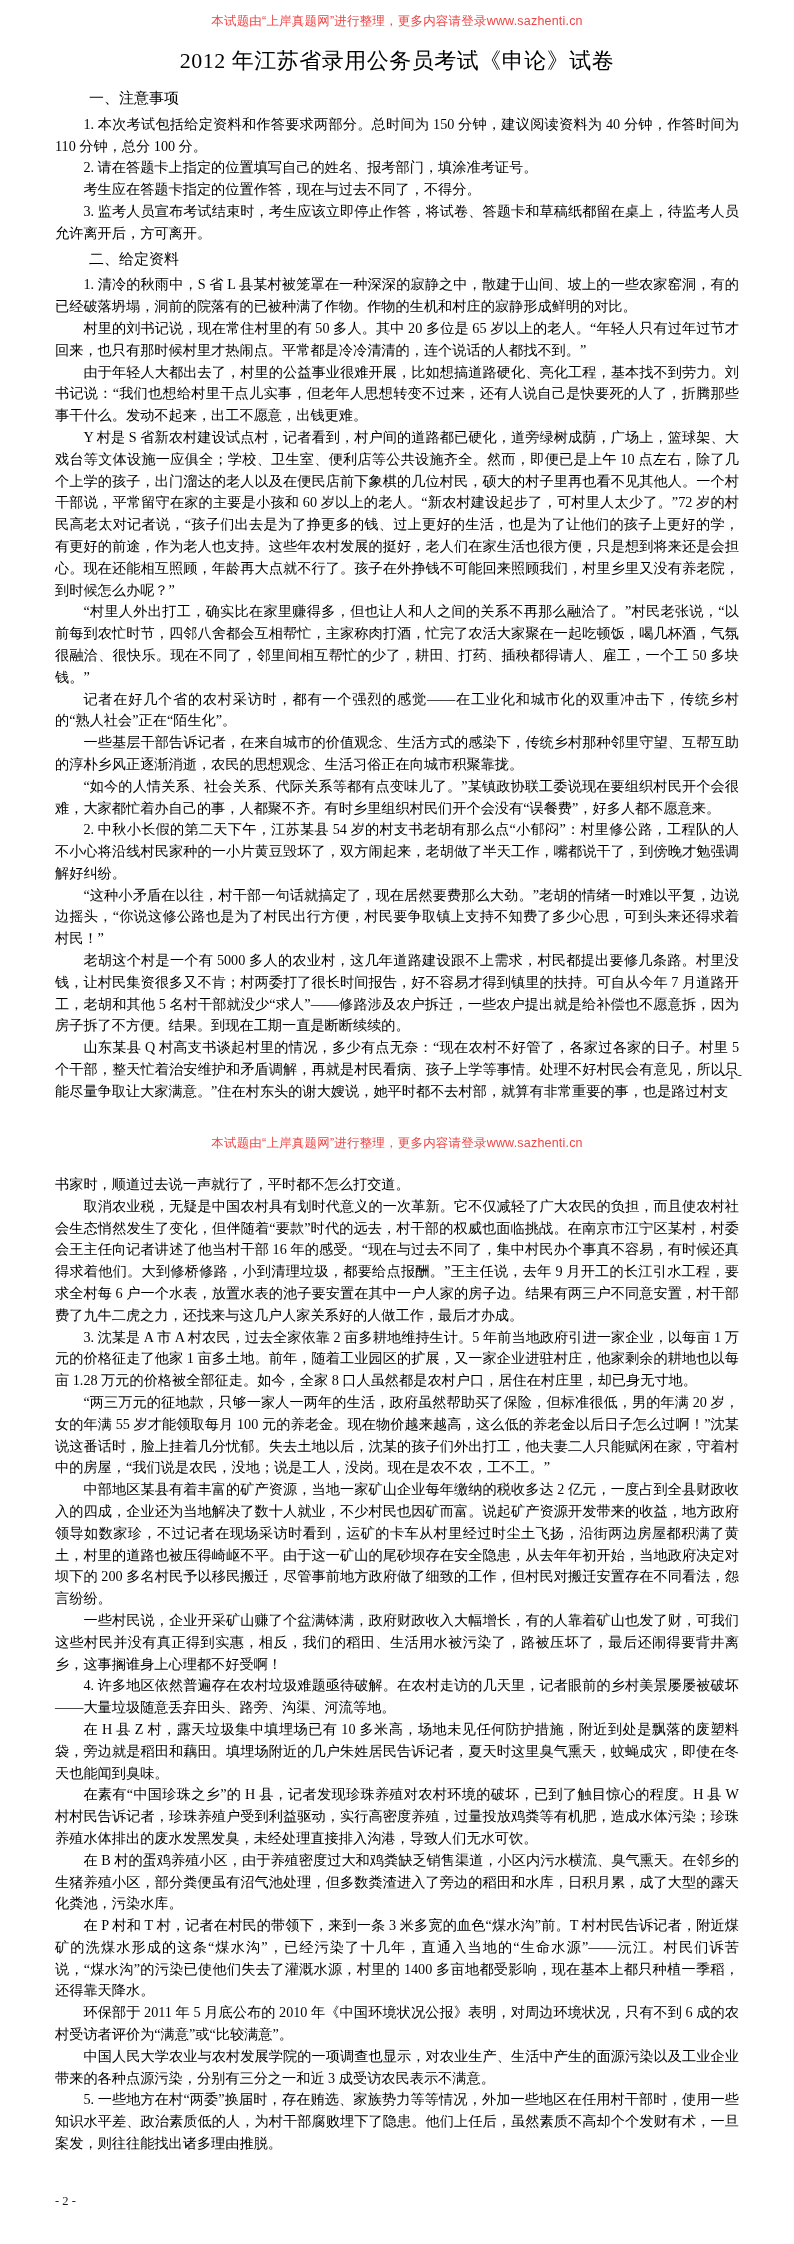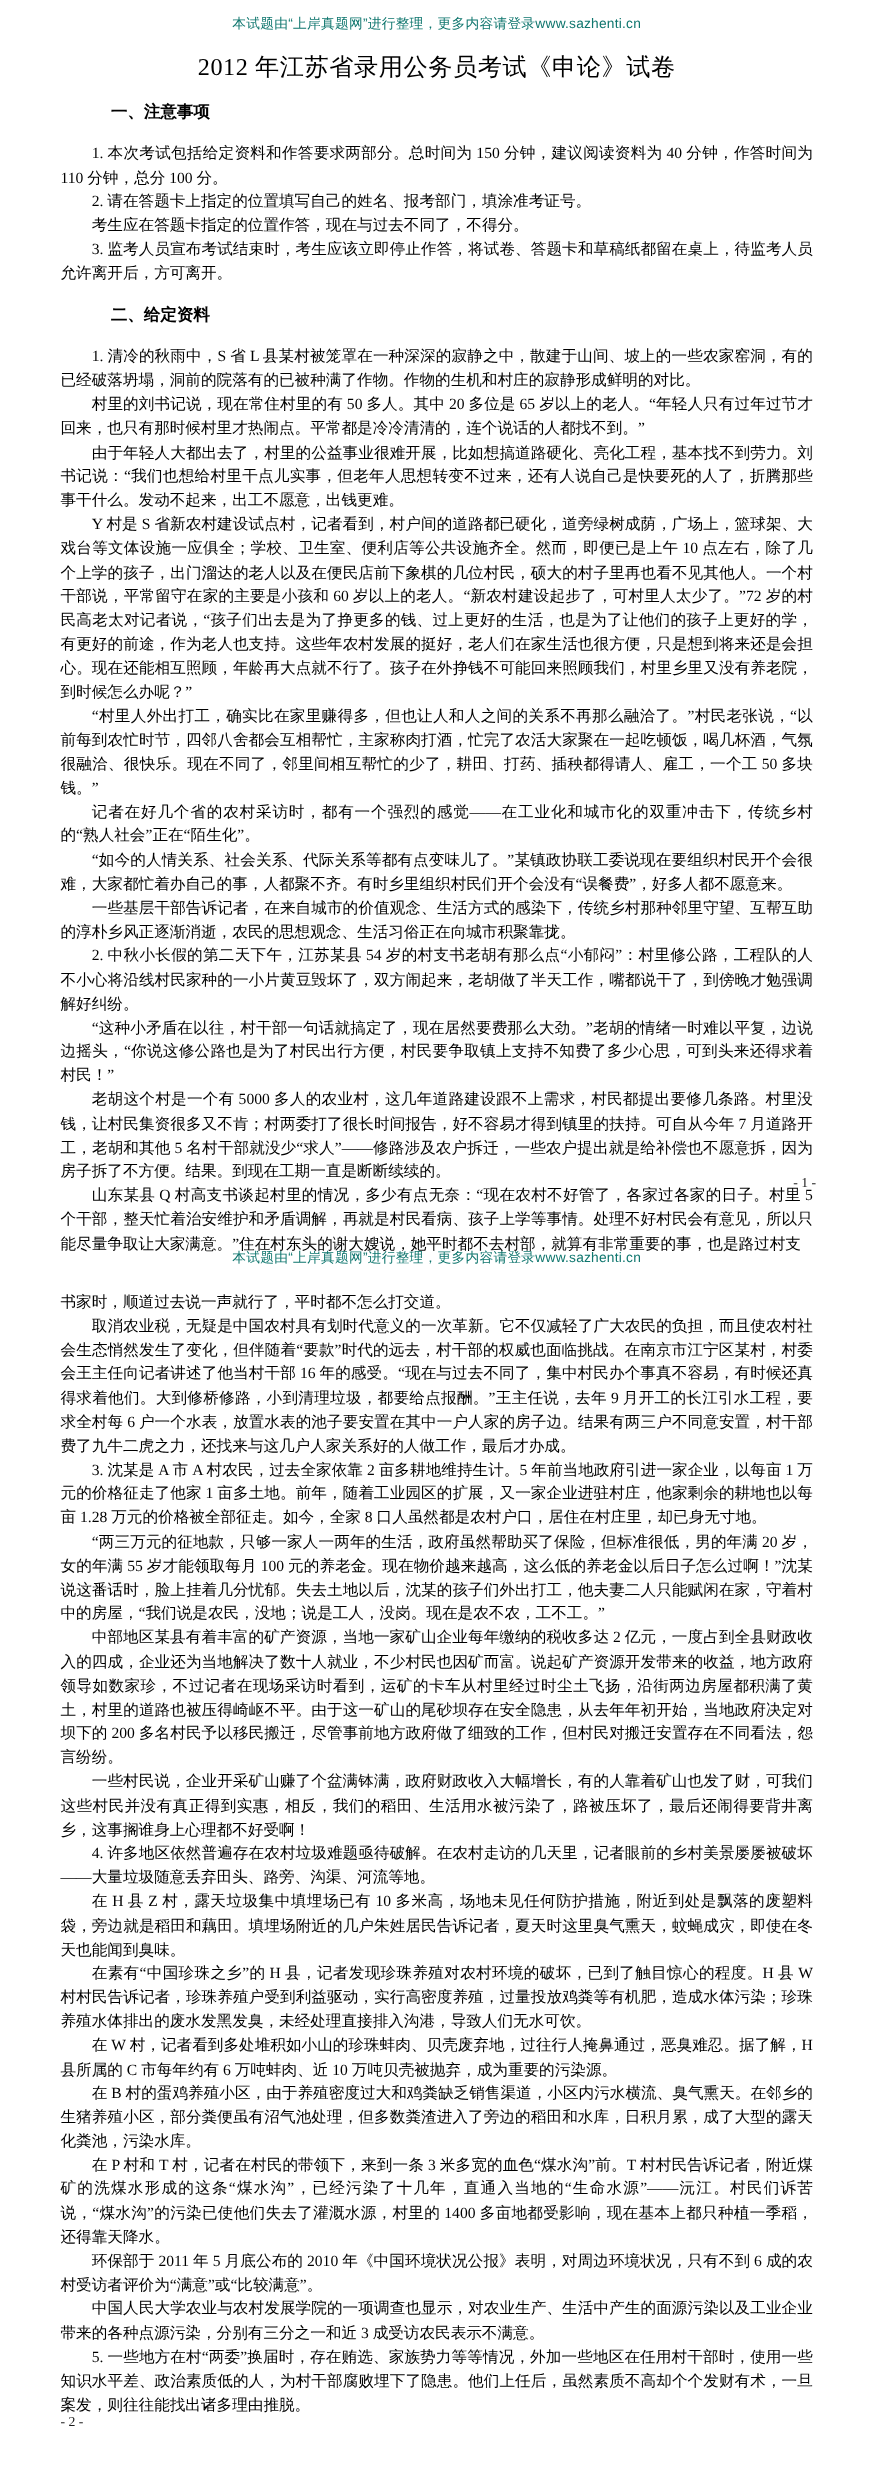--- a/index.html
+++ b/index.html
@@ -9,42 +9,42 @@
     font-family:"Liberation Serif","DejaVu Serif",serif;
   }
   .page{position:relative;width:794px;}
   .page-1{height:1108px;}
   .page-2{height:1136px;}
   .header-note{
     padding-top:13px;
     text-align:center;
     font-family:"Liberation Sans","DejaVu Sans",sans-serif;
     font-size:12.5px;
-    color:#0f766e;
+    color:#ef4444;
     letter-spacing:0.2px;
   }
   .page-2 .header-note{padding-top:27px;}
   .doc-title{
     margin:16px 0 12px 0;
     text-align:center;
     font-size:22px;
     font-weight:normal;
     letter-spacing:0.5px;
   }
   .content{
     width:684px;
     margin:0 auto;
     font-size:14.2px;
     line-height:21.8px;
     text-align:justify;
   }
   .content-2{margin-top:22px;}
   .sec-heading{
-    margin:16px;
-    font-weight:bold;
+    margin:4px;
+    font-weight:normal;
     font-size:15px;
     text-indent:2em;
   }
   .para{margin:0;text-indent:2em;}
   .para.noindent{text-indent:0;}
   .footer{
     position:absolute;
     font-size:12.5px;
     color:#1a1a1a;
   }
@@ -66,22 +66,22 @@
         <p class="para">3. 监考人员宣布考试结束时，考生应该立即停止作答，将试卷、答题卡和草稿纸都留在桌上，待监考人员允许离开后，方可离开。</p>
       </div>
     <p class="sec-heading">二、给定资料</p>
     <div>
         <p class="para">1. 清冷的秋雨中，S 省 L 县某村被笼罩在一种深深的寂静之中，散建于山间、坡上的一些农家窑洞，有的已经破落坍塌，洞前的院落有的已被种满了作物。作物的生机和村庄的寂静形成鲜明的对比。</p>
         <p class="para">村里的刘书记说，现在常住村里的有 50 多人。其中 20 多位是 65 岁以上的老人。“年轻人只有过年过节才回来，也只有那时候村里才热闹点。平常都是冷冷清清的，连个说话的人都找不到。”</p>
         <p class="para">由于年轻人大都出去了，村里的公益事业很难开展，比如想搞道路硬化、亮化工程，基本找不到劳力。刘书记说：“我们也想给村里干点儿实事，但老年人思想转变不过来，还有人说自己是快要死的人了，折腾那些事干什么。发动不起来，出工不愿意，出钱更难。</p>
         <p class="para">Y 村是 S 省新农村建设试点村，记者看到，村户间的道路都已硬化，道旁绿树成荫，广场上，篮球架、大戏台等文体设施一应俱全；学校、卫生室、便利店等公共设施齐全。然而，即便已是上午 10 点左右，除了几个上学的孩子，出门溜达的老人以及在便民店前下象棋的几位村民，硕大的村子里再也看不见其他人。一个村干部说，平常留守在家的主要是小孩和 60 岁以上的老人。“新农村建设起步了，可村里人太少了。”72 岁的村民高老太对记者说，“孩子们出去是为了挣更多的钱、过上更好的生活，也是为了让他们的孩子上更好的学，有更好的前途，作为老人也支持。这些年农村发展的挺好，老人们在家生活也很方便，只是想到将来还是会担心。现在还能相互照顾，年龄再大点就不行了。孩子在外挣钱不可能回来照顾我们，村里乡里又没有养老院，到时候怎么办呢？”</p>
         <p class="para">“村里人外出打工，确实比在家里赚得多，但也让人和人之间的关系不再那么融洽了。”村民老张说，“以前每到农忙时节，四邻八舍都会互相帮忙，主家称肉打酒，忙完了农活大家聚在一起吃顿饭，喝几杯酒，气氛很融洽、很快乐。现在不同了，邻里间相互帮忙的少了，耕田、打药、插秧都得请人、雇工，一个工 50 多块钱。”</p>
         <p class="para">记者在好几个省的农村采访时，都有一个强烈的感觉——在工业化和城市化的双重冲击下，传统乡村的“熟人社会”正在“陌生化”。</p>
+        <p class="para">一些基层干部告诉记者，在来自城市的价值观念、生活方式的感染下，传统乡村那种邻里守望、互帮互助的淳朴乡风正逐渐消逝，农民的思想观念、生活习俗正在向城市积聚靠拢。</p>
         <p class="para">“如今的人情关系、社会关系、代际关系等都有点变味儿了。”某镇政协联工委说现在要组织村民开个会很难，大家都忙着办自己的事，人都聚不齐。有时乡里组织村民们开个会没有“误餐费”，好多人都不愿意来。</p>
-        <p class="para">一些基层干部告诉记者，在来自城市的价值观念、生活方式的感染下，传统乡村那种邻里守望、互帮互助的淳朴乡风正逐渐消逝，农民的思想观念、生活习俗正在向城市积聚靠拢。</p>
         <p class="para">2. 中秋小长假的第二天下午，江苏某县 54 岁的村支书老胡有那么点“小郁闷”：村里修公路，工程队的人不小心将沿线村民家种的一小片黄豆毁坏了，双方闹起来，老胡做了半天工作，嘴都说干了，到傍晚才勉强调解好纠纷。</p>
         <p class="para">“这种小矛盾在以往，村干部一句话就搞定了，现在居然要费那么大劲。”老胡的情绪一时难以平复，边说边摇头，“你说这修公路也是为了村民出行方便，村民要争取镇上支持不知费了多少心思，可到头来还得求着村民！”</p>
         <p class="para">老胡这个村是一个有 5000 多人的农业村，这几年道路建设跟不上需求，村民都提出要修几条路。村里没钱，让村民集资很多又不肯；村两委打了很长时间报告，好不容易才得到镇里的扶持。可自从今年 7 月道路开工，老胡和其他 5 名村干部就没少“求人”——修路涉及农户拆迁，一些农户提出就是给补偿也不愿意拆，因为房子拆了不方便。结果。到现在工期一直是断断续续的。</p>
         <p class="para">山东某县 Q 村高支书谈起村里的情况，多少有点无奈：“现在农村不好管了，各家过各家的日子。村里 5 个干部，整天忙着治安维护和矛盾调解，再就是村民看病、孩子上学等事情。处理不好村民会有意见，所以只能尽量争取让大家满意。”住在村东头的谢大嫂说，她平时都不去村部，就算有非常重要的事，也是路过村支</p>
       </div>
   </div>
   <div class="footer footer-1">- 1 -</div>
 </div>
 
 <div class="page page-2">
@@ -90,21 +90,20 @@
     <div>
         <p class="para noindent">书家时，顺道过去说一声就行了，平时都不怎么打交道。</p>
         <p class="para">取消农业税，无疑是中国农村具有划时代意义的一次革新。它不仅减轻了广大农民的负担，而且使农村社会生态悄然发生了变化，但伴随着“要款”时代的远去，村干部的权威也面临挑战。在南京市江宁区某村，村委会王主任向记者讲述了他当村干部 16 年的感受。“现在与过去不同了，集中村民办个事真不容易，有时候还真得求着他们。大到修桥修路，小到清理垃圾，都要给点报酬。”王主任说，去年 9 月开工的长江引水工程，要求全村每 6 户一个水表，放置水表的池子要安置在其中一户人家的房子边。结果有两三户不同意安置，村干部费了九牛二虎之力，还找来与这几户人家关系好的人做工作，最后才办成。</p>
         <p class="para">3. 沈某是 A 市 A 村农民，过去全家依靠 2 亩多耕地维持生计。5 年前当地政府引进一家企业，以每亩 1 万元的价格征走了他家 1 亩多土地。前年，随着工业园区的扩展，又一家企业进驻村庄，他家剩余的耕地也以每亩 1.28 万元的价格被全部征走。如今，全家 8 口人虽然都是农村户口，居住在村庄里，却已身无寸地。</p>
         <p class="para">“两三万元的征地款，只够一家人一两年的生活，政府虽然帮助买了保险，但标准很低，男的年满 20 岁，女的年满 55 岁才能领取每月 100 元的养老金。现在物价越来越高，这么低的养老金以后日子怎么过啊！”沈某说这番话时，脸上挂着几分忧郁。失去土地以后，沈某的孩子们外出打工，他夫妻二人只能赋闲在家，守着村中的房屋，“我们说是农民，没地；说是工人，没岗。现在是农不农，工不工。”</p>
         <p class="para">中部地区某县有着丰富的矿产资源，当地一家矿山企业每年缴纳的税收多达 2 亿元，一度占到全县财政收入的四成，企业还为当地解决了数十人就业，不少村民也因矿而富。说起矿产资源开发带来的收益，地方政府领导如数家珍，不过记者在现场采访时看到，运矿的卡车从村里经过时尘土飞扬，沿街两边房屋都积满了黄土，村里的道路也被压得崎岖不平。由于这一矿山的尾砂坝存在安全隐患，从去年年初开始，当地政府决定对坝下的 200 多名村民予以移民搬迁，尽管事前地方政府做了细致的工作，但村民对搬迁安置存在不同看法，怨言纷纷。</p>
         <p class="para">一些村民说，企业开采矿山赚了个盆满钵满，政府财政收入大幅增长，有的人靠着矿山也发了财，可我们这些村民并没有真正得到实惠，相反，我们的稻田、生活用水被污染了，路被压坏了，最后还闹得要背井离乡，这事搁谁身上心理都不好受啊！</p>
         <p class="para">4. 许多地区依然普遍存在农村垃圾难题亟待破解。在农村走访的几天里，记者眼前的乡村美景屡屡被破坏——大量垃圾随意丢弃田头、路旁、沟渠、河流等地。</p>
         <p class="para">在 H 县 Z 村，露天垃圾集中填埋场已有 10 多米高，场地未见任何防护措施，附近到处是飘落的废塑料袋，旁边就是稻田和藕田。填埋场附近的几户朱姓居民告诉记者，夏天时这里臭气熏天，蚊蝇成灾，即使在冬天也能闻到臭味。</p>
         <p class="para">在素有“中国珍珠之乡”的 H 县，记者发现珍珠养殖对农村环境的破坏，已到了触目惊心的程度。H 县 W 村村民告诉记者，珍珠养殖户受到利益驱动，实行高密度养殖，过量投放鸡粪等有机肥，造成水体污染；珍珠养殖水体排出的废水发黑发臭，未经处理直接排入沟港，导致人们无水可饮。</p>
-        <p class="para">在 W 村，记者看到多处堆积如小山的珍珠蚌肉、贝壳废弃地，过往行人掩鼻通过，恶臭难忍。据了解，H 县所属的 C 市每年约有 6 万吨蚌肉、近 10 万吨贝壳被抛弃，成为重要的污染源。</p>
         <p class="para">在 B 村的蛋鸡养殖小区，由于养殖密度过大和鸡粪缺乏销售渠道，小区内污水横流、臭气熏天。在邻乡的生猪养殖小区，部分粪便虽有沼气池处理，但多数粪渣进入了旁边的稻田和水库，日积月累，成了大型的露天化粪池，污染水库。</p>
         <p class="para">在 P 村和 T 村，记者在村民的带领下，来到一条 3 米多宽的血色“煤水沟”前。T 村村民告诉记者，附近煤矿的洗煤水形成的这条“煤水沟”，已经污染了十几年，直通入当地的“生命水源”——沅江。村民们诉苦说，“煤水沟”的污染已使他们失去了灌溉水源，村里的 1400 多亩地都受影响，现在基本上都只种植一季稻，还得靠天降水。</p>
         <p class="para">环保部于 2011 年 5 月底公布的 2010 年《中国环境状况公报》表明，对周边环境状况，只有不到 6 成的农村受访者评价为“满意”或“比较满意”。</p>
         <p class="para">中国人民大学农业与农村发展学院的一项调查也显示，对农业生产、生活中产生的面源污染以及工业企业带来的各种点源污染，分别有三分之一和近 3 成受访农民表示不满意。</p>
         <p class="para">5. 一些地方在村“两委”换届时，存在贿选、家族势力等等情况，外加一些地区在任用村干部时，使用一些知识水平差、政治素质低的人，为村干部腐败埋下了隐患。他们上任后，虽然素质不高却个个发财有术，一旦案发，则往往能找出诸多理由推脱。</p>
       </div>
   </div>
   <div class="footer footer-2">- 2 -</div>
 </div>
 

